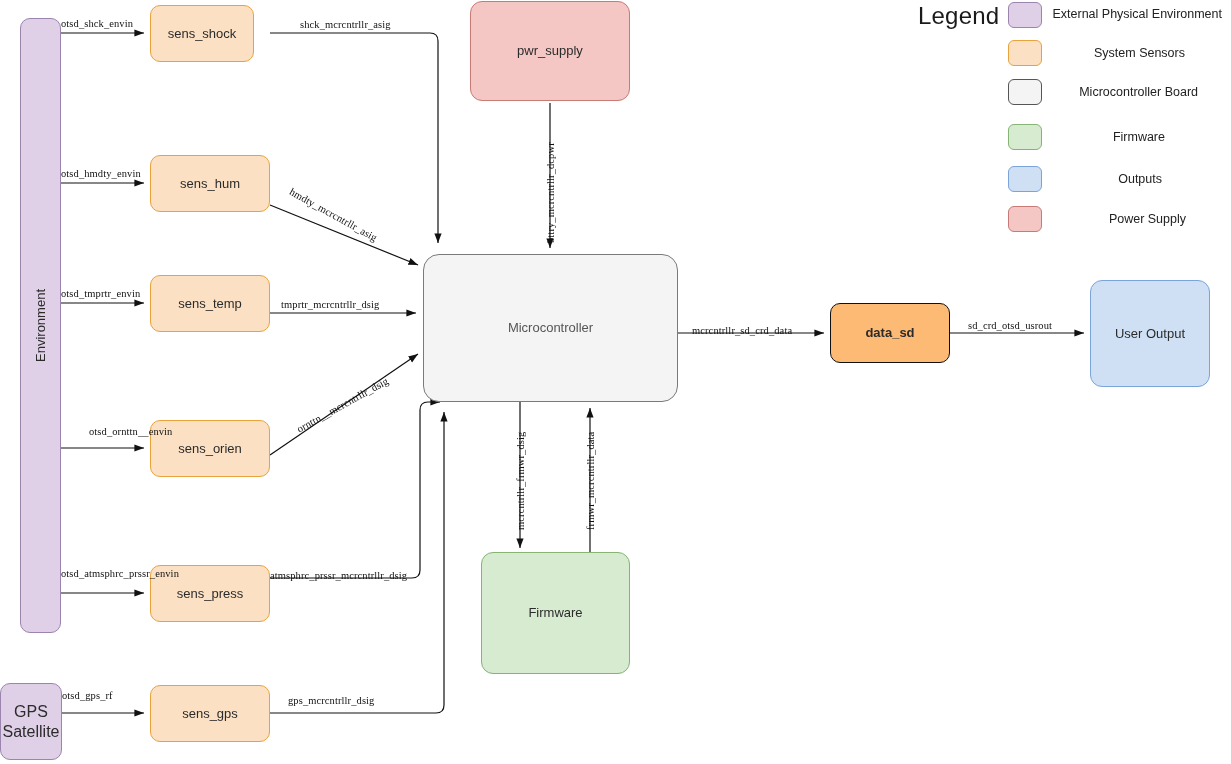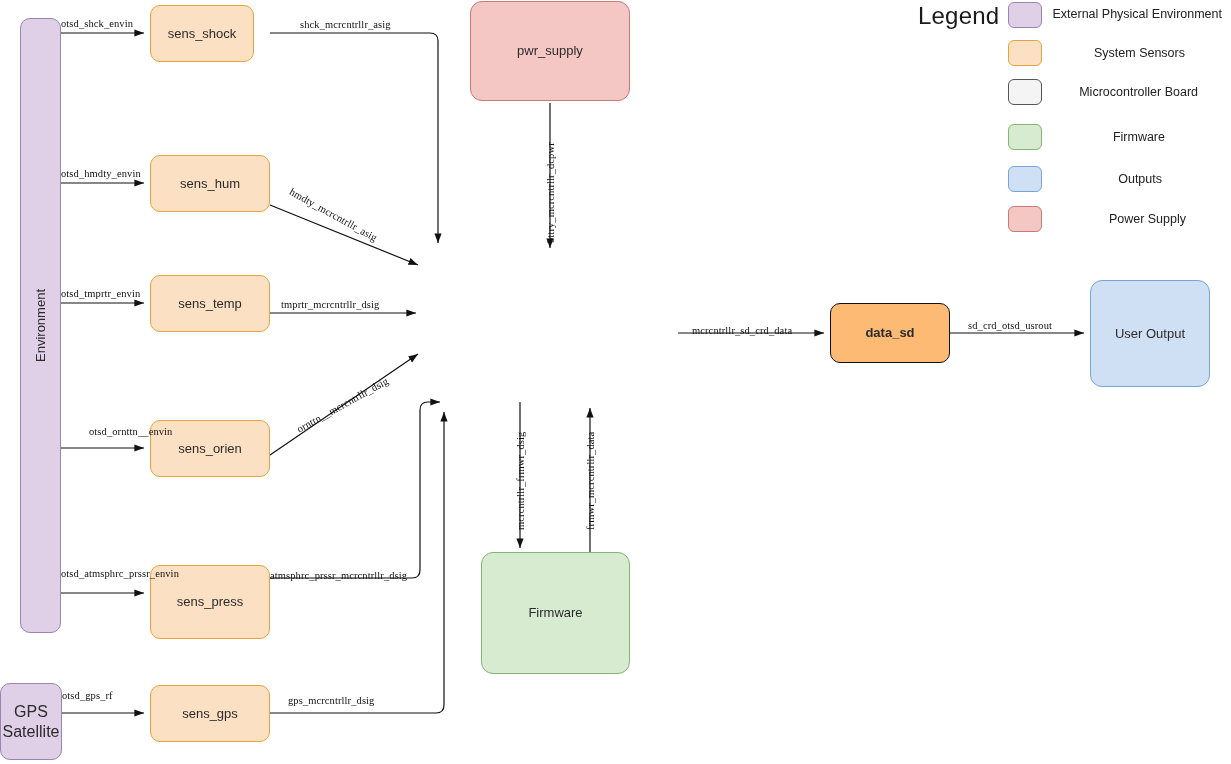--- a/index.html
+++ b/index.html
@@ -155,32 +155,35 @@
   </div>
 
   <div class="node" style="left:150px; top:275px; width:120px; height:57px; background:#fbe0c4; border-color:#e8a33d;">
     <span class="node-label">sens_temp</span>
   </div>
 
   <div class="node" style="left:150px; top:420px; width:120px; height:57px; background:#fbe0c4; border-color:#e8a33d;">
     <span class="node-label">sens_orien</span>
   </div>
 
-  <div class="node" style="left:150px; top:565px; width:120px; height:74px; background:#fbe0c4; border-color:#e8a33d;">
+  <div class="node" style="left:150px; top:565px; width:120px; height:57px; background:#fbe0c4; border-color:#e8a33d;">
     <span class="node-label">sens_press</span>
   </div>
 
   <div class="node" style="left:150px; top:685px; width:120px; height:57px; background:#fbe0c4; border-color:#e8a33d;">
     <span class="node-label">sens_gps</span>
   </div>
 
   <div class="node" style="left:470px; top:1px; width:160px; height:100px; background:#f4c7c4; border-color:#c87a77; border-radius:12px;">
     <span class="node-label">pwr_supply</span>
   </div>
 
+  <div class="node" style="left:423px; top:254px; width:255px; height:148px; background:#f4f4f4; border-color:#7a7a7a; border-radius:16px; color:#555;">
+    <span class="node-label">Microcontroller</span>
+  </div>
 
   <div class="node" style="left:481px; top:552px; width:149px; height:122px; background:#d6ebd0; border-color:#86b475; border-radius:12px;">
     <span class="node-label">Firmware</span>
   </div>
 
   <div class="node" style="left:830px; top:303px; width:120px; height:60px; background:#fdba74; border-color:#111111; border-radius:10px;font-weight:bold;">
     <span class="node-label">data_sd</span>
   </div>
 
   <div class="node" style="left:1090px; top:280px; width:120px; height:107px; background:#cfe0f5; border-color:#7ba4d9; border-radius:12px;">

